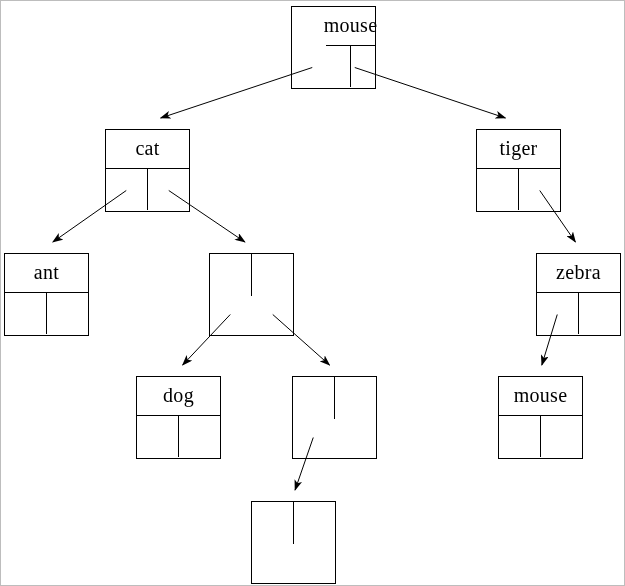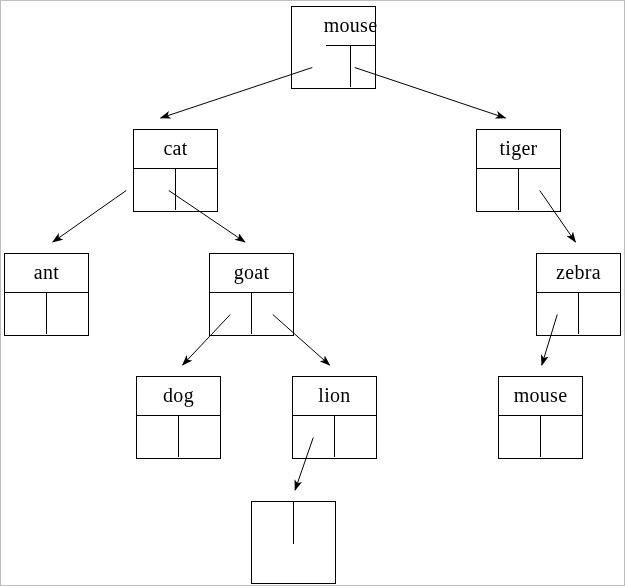--- a/index.html
+++ b/index.html
@@ -77,21 +77,21 @@
       <line x1="312.25" y1="436.5" x2="294.08" y2="489" stroke="#000000" stroke-width="1" marker-end="url(#arrowhead)"></line>
     </svg>
   <div id="nodes">
       <div class="node" style="left: 290px; top: 5px; padding-left: 34px;">
         <div class="node-label">mouse</div>
         <div class="node-pointers">
           <div class="cell cl"></div>
           <div class="cell cr"></div>
         </div>
       </div>
-      <div class="node" style="left: 104px; top: 128px; margin-left: 28px;">
+      <div class="node" style="left: 104px; top: 128px;">
         <div class="node-label">cat</div>
         <div class="node-pointers">
           <div class="cell cl"></div>
           <div class="cell cr"></div>
         </div>
       </div>
       <div class="node" style="left: 475px; top: 128px;">
         <div class="node-label">tiger</div>
         <div class="node-pointers">
           <div class="cell cl"></div>
@@ -99,42 +99,40 @@
         </div>
       </div>
       <div class="node" style="left: 3px; top: 252px;">
         <div class="node-label">ant</div>
         <div class="node-pointers">
           <div class="cell cl"></div>
           <div class="cell cr"></div>
         </div>
       </div>
       <div class="node" style="left: 208px; top: 252px;">
-        <div class="node-label">goat</div>
         <div class="node-pointers">
           <div class="cell cl"></div>
           <div class="cell cr"></div>
         </div>
       </div>
       <div class="node" style="left: 535px; top: 252px;">
         <div class="node-label">zebra</div>
         <div class="node-pointers">
           <div class="cell cl"></div>
           <div class="cell cr"></div>
         </div>
       </div>
       <div class="node" style="left: 135px; top: 375px;">
         <div class="node-label">dog</div>
         <div class="node-pointers">
           <div class="cell cl"></div>
           <div class="cell cr"></div>
         </div>
       </div>
       <div class="node" style="left: 291px; top: 375px;">
-        <div class="node-label">lion</div>
         <div class="node-pointers">
           <div class="cell cl"></div>
           <div class="cell cr"></div>
         </div>
       </div>
       <div class="node" style="left: 497px; top: 375px;">
         <div class="node-label">mouse</div>
         <div class="node-pointers">
           <div class="cell cl"></div>
           <div class="cell cr"></div>

